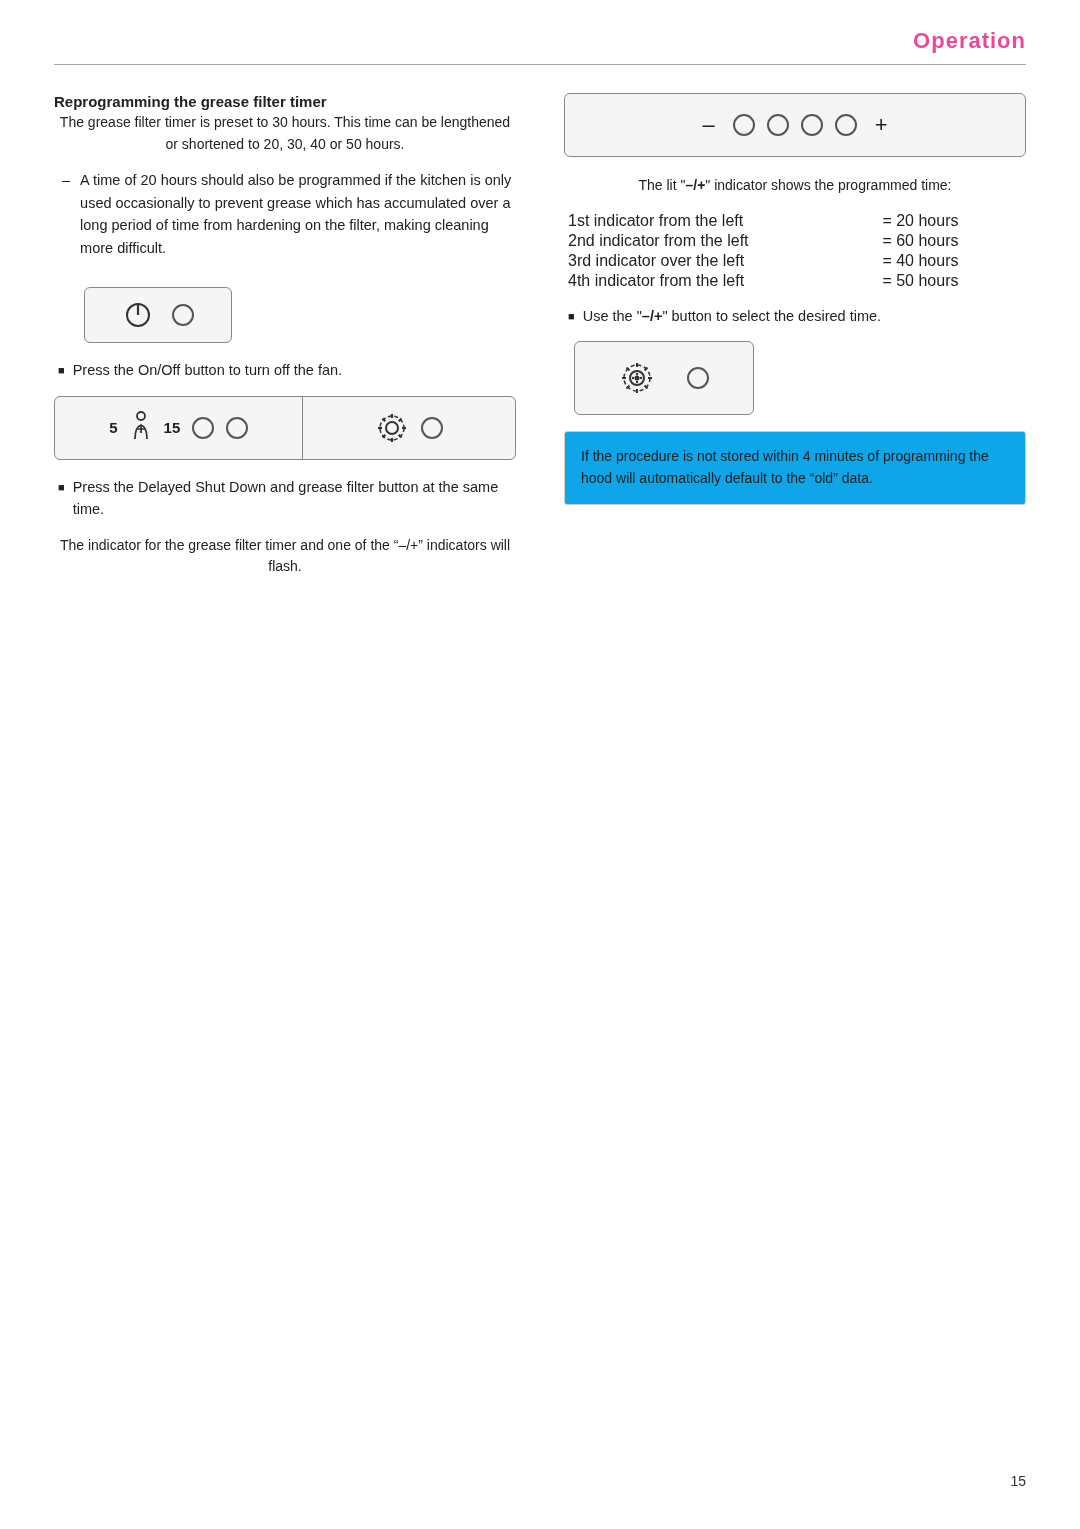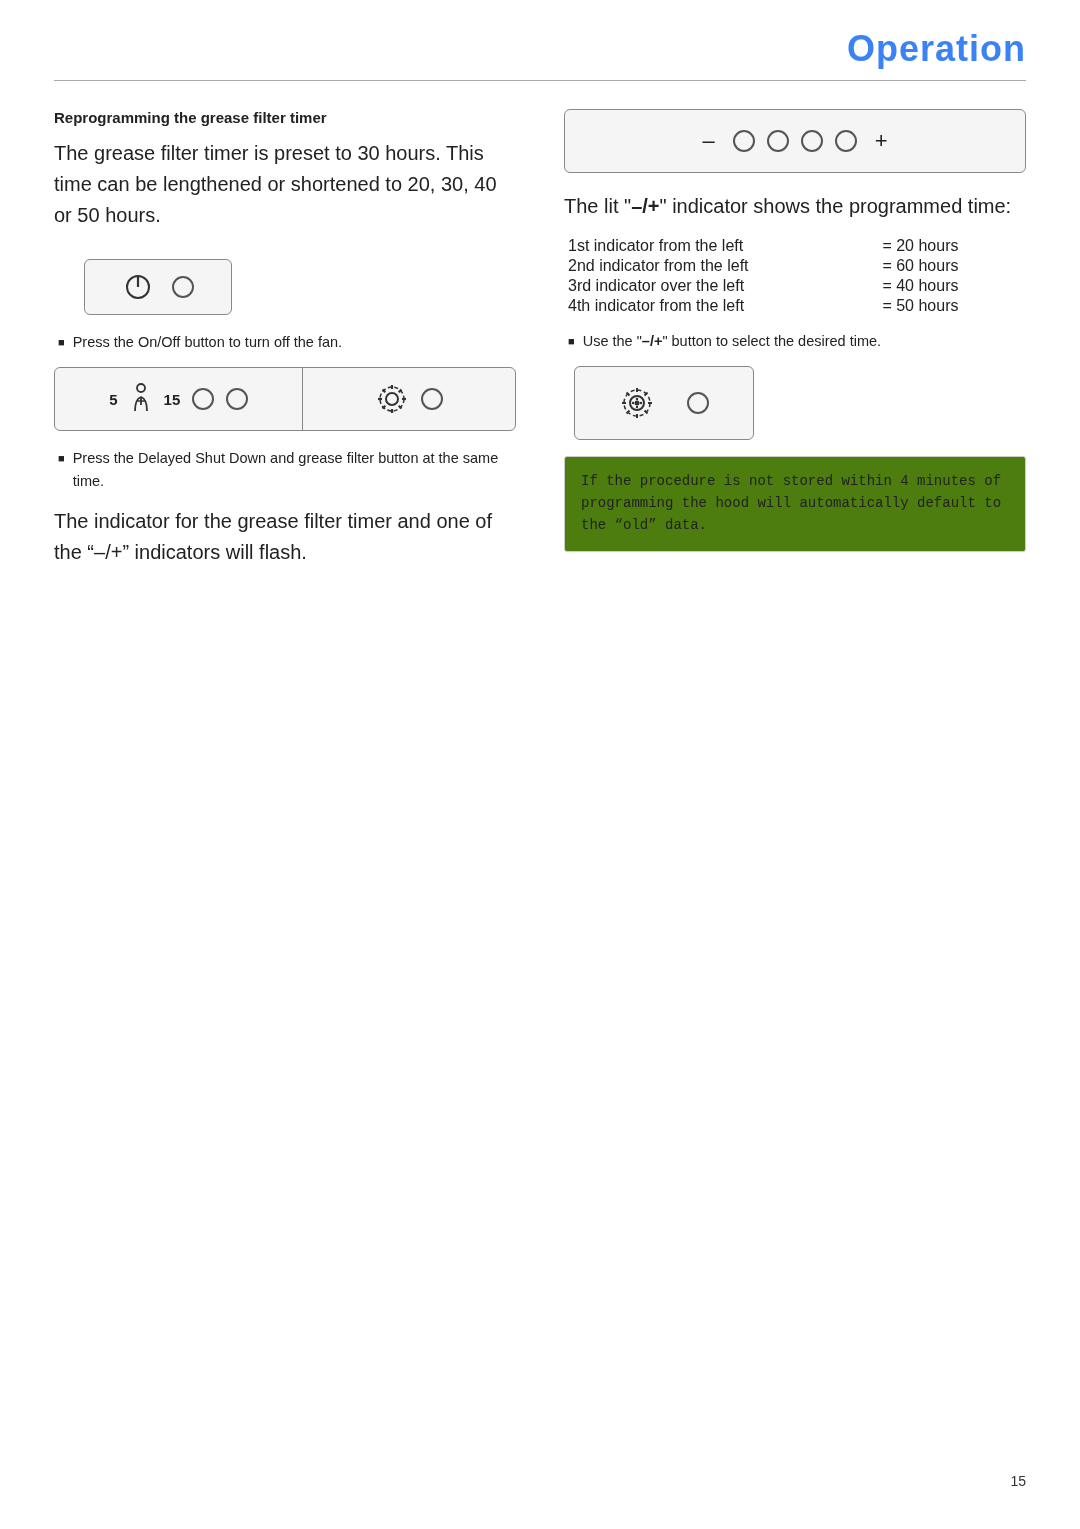--- a/index.html
+++ b/index.html
@@ -13,23 +13,23 @@
       position: relative;
     }
 
     .page-header {
       display: flex;
       justify-content: flex-end;
       padding: 28px 54px 0 54px;
     }
 
     .page-title {
-      font-size: 36px;
+      font-size: 22px;
       font-weight: bold;
-      color: #3b82f6;
+      color: #ec4899;
       letter-spacing: 1px;
     }
 
     .header-rule {
       border: none;
       border-top: 1.5px solid #aaa;
       margin: 10px 54px 0 54px;
     }
 
     .content {
@@ -45,27 +45,28 @@
     }
 
     .right-col {
       flex: 1 1 0;
       min-width: 0;
     }
 
     .section-heading {
       font-weight: bold;
       font-size: 15px;
-      margin-bottom: 12px;
+      margin-bottom: 2px;
     }
 
     .body-text {
-      font-size: 20px;
+      font-size: 14px;
       line-height: 1.55;
       margin-bottom: 14px;
+      text-align: center;
     }
 
     .bullet-list {
       list-style: none;
       padding: 0;
       margin: 0 0 18px 0;
     }
 
     .bullet-list li {
       display: flex;
@@ -243,28 +244,27 @@
 
     
     .gear-icon-svg {
       display: flex;
       align-items: center;
       justify-content: center;
     }
 
     
     .info-box {
-      background: #4d7c0f;
+      background: #0ea5e9;
       border: 1px solid #ccc;
       border-radius: 3px;
       padding: 14px 16px;
       font-size: 14px;
       line-height: 1.55;
       margin-top: 12px;
-      font-family: Liberation Mono, monospace;
     }
 
     
     .page-number {
       position: absolute;
       bottom: 40px;
       right: 54px;
       font-size: 14px;
       color: #333;
     }
@@ -279,20 +279,21 @@
 
 <div class="content">
 
   <div class="left-col">
 
     <p class="section-heading">Reprogramming the grease filter timer</p>
 
     <p class="body-text">The grease filter timer is preset to 30 hours. This time can be lengthened or shortened to 20, 30, 40 or 50 hours.</p>
 
     <ul class="bullet-list">
+      <li>A time of 20 hours should also be programmed if the kitchen is only used occasionally to prevent grease which has accumulated over a long period of time from hardening on the filter, making cleaning more difficult.</li>
     </ul>
 
     
     <div class="button-panel onoff-panel">
 
       <div class="power-icon">
         <svg width="30" height="30" viewBox="0 0 30 30">
           <circle cx="15" cy="15" r="11" fill="none" stroke="#333" stroke-width="2"></circle>
           <line x1="15" y1="4" x2="15" y2="15" stroke="#333" stroke-width="2.2"></line>
         </svg>

